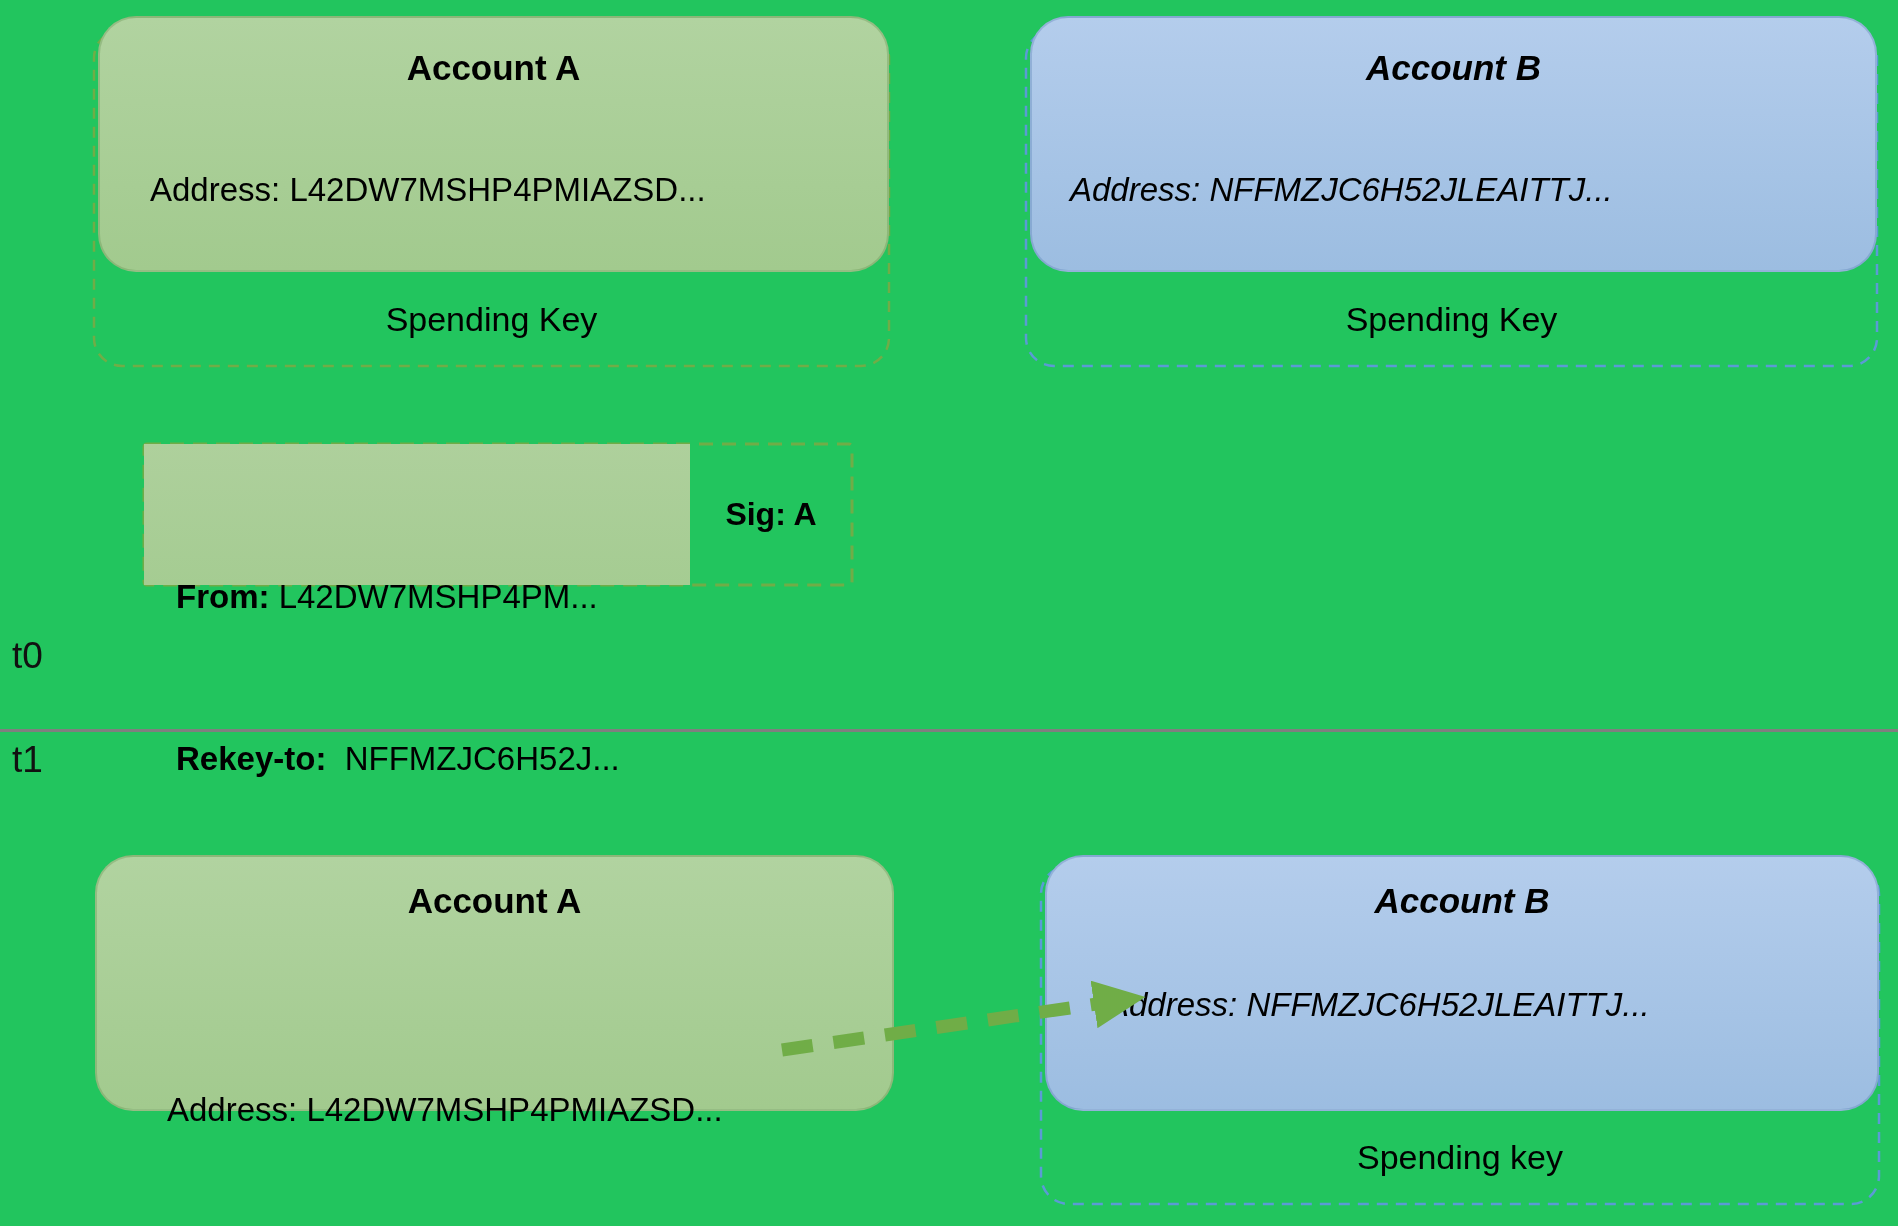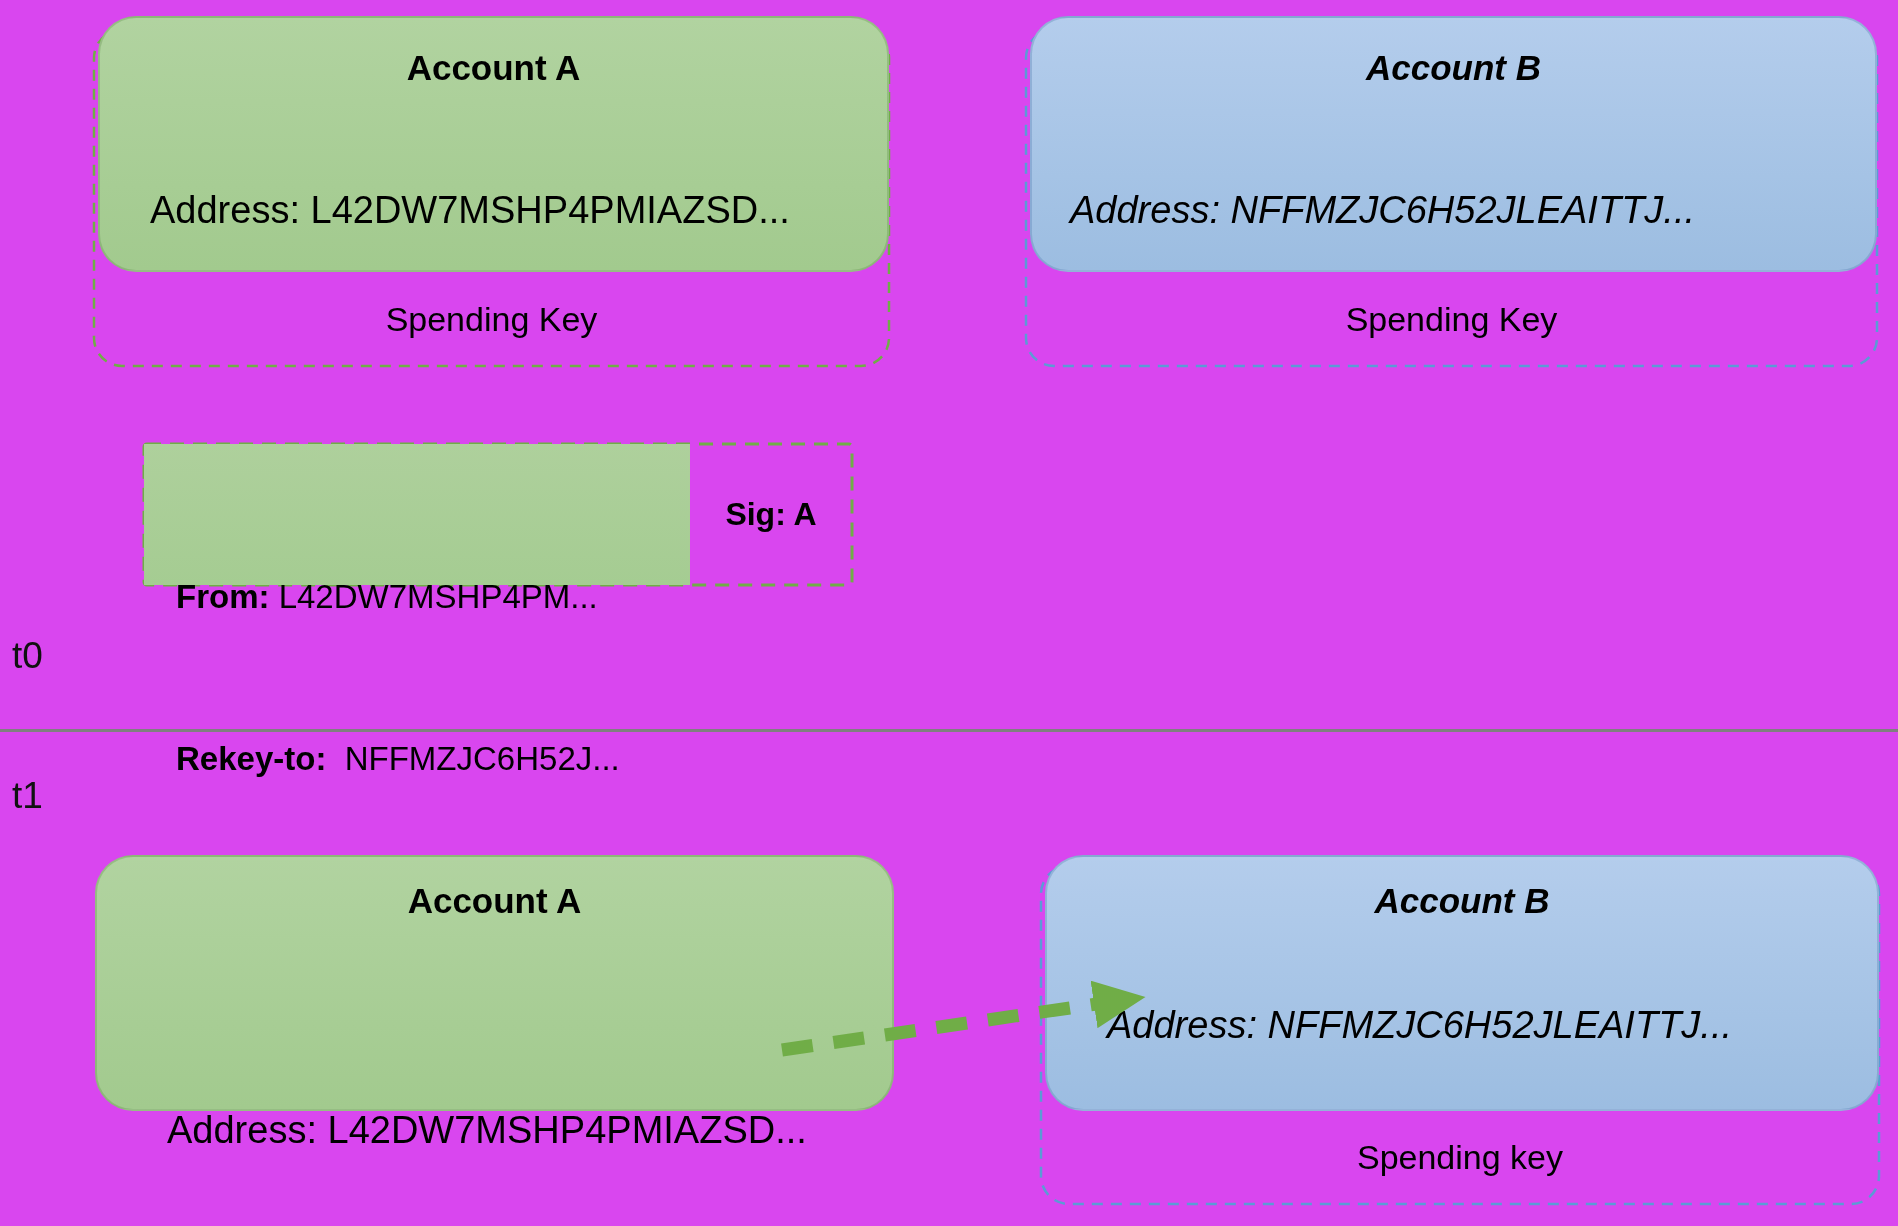--- a/index.html
+++ b/index.html
@@ -1,34 +1,34 @@
 <!DOCTYPE html>
 <html style="--green-fill-top: #b1d3a0; --green-fill-bottom: #a2ca8e; --blue-fill-top: #b4cdec; --blue-fill-bottom: #9cbde1; --green-dash: #70ad47; --blue-dash: #5b9bd5; --arrow-green: #70ad47; --divider-gray: #7f7f7f; --squiggle-red: #d93025;"><head>
 <meta charset="utf-8">
 <style>
   html,body{margin:0;padding:0;background:#ffffff;}
   #canvas{
-    position:relative;width:1898px;height:1226px;background:#d946ef;overflow:hidden;
+    position:relative;width:1898px;height:1226px;background:#22c55e;overflow:hidden;
     font-family:"Liberation Sans","DejaVu Sans",sans-serif;color:#000;
   }
   .layer{position:absolute;left:0;top:0;pointer-events:none;}
   
   .acct-box{position:absolute;border-radius:38px;z-index:2;}
   .acct-green{
     background:linear-gradient(180deg,var(--green-fill-top,#b1d3a0) 0%,var(--green-fill-bottom,#a2ca8e) 100%);
     border:2px solid rgba(100,150,80,0.35);
   }
   .acct-blue{
     background:linear-gradient(180deg,var(--blue-fill-top,#b4cdec) 0%,var(--blue-fill-bottom,#9cbde1) 100%);
     border:2px solid rgba(90,130,180,0.35);
     font-style:italic;
   }
   .acct-title{position:absolute;left:0;right:0;top:30px;text-align:center;font-size:35px;font-weight:700;line-height:40px;}
   .t1-title{top:24px;}
-  .addr-block{position:absolute;font-size:38px;line-height:54px;white-space:pre;margin-top:20px;}
+  .addr-block{position:absolute;font-size:33px;line-height:54px;white-space:pre;}
   .addr-single{line-height:40px;}
   
   .key-label{position:absolute;text-align:center;font-size:34px;font-weight:400;z-index:1;}
   
   .txn-fill{
     position:absolute;left:144px;top:444px;width:546px;height:141px;z-index:1;
     background:linear-gradient(180deg,#aed09c 0%,#a5cc92 100%);
   }
   .txn-text{position:absolute;left:32px;top:18px;font-size:33px;line-height:54px;white-space:pre;}
   .txn-label{font-weight:700;margin-top:46px;}
@@ -73,21 +73,21 @@
   <div class="txn-fill">
     <div class="txn-text">
       <div><span class="txn-label">From:</span><span> L42DW7MSHP4PM...</span></div>
       <div><span class="txn-label">Rekey-to:</span><span>  NFFMZJC6H52J...</span></div>
     </div>
   </div>
   <div class="sig-zone">Sig: A</div>
 
   <div class="time-label" style="top:628px;">t0</div>
   <div class="divider"></div>
-  <div class="time-label" style="top:768px;">t1</div>
+  <div class="time-label" style="top:732px;">t1</div>
 
   <div class="acct-box acct-green" style="left:95px;top:855px;width:795px;height:252px;">
     <div class="acct-title t1-title">Account A</div>
     <div class="addr-block" style="left:70px;top:118px;">
       <div>Address: L42DW7MSHP4PMIAZSD...</div>
       
     </div>
   </div>
 
   <div class="acct-box acct-blue" style="left:1045px;top:855px;width:830px;height:252px;">

